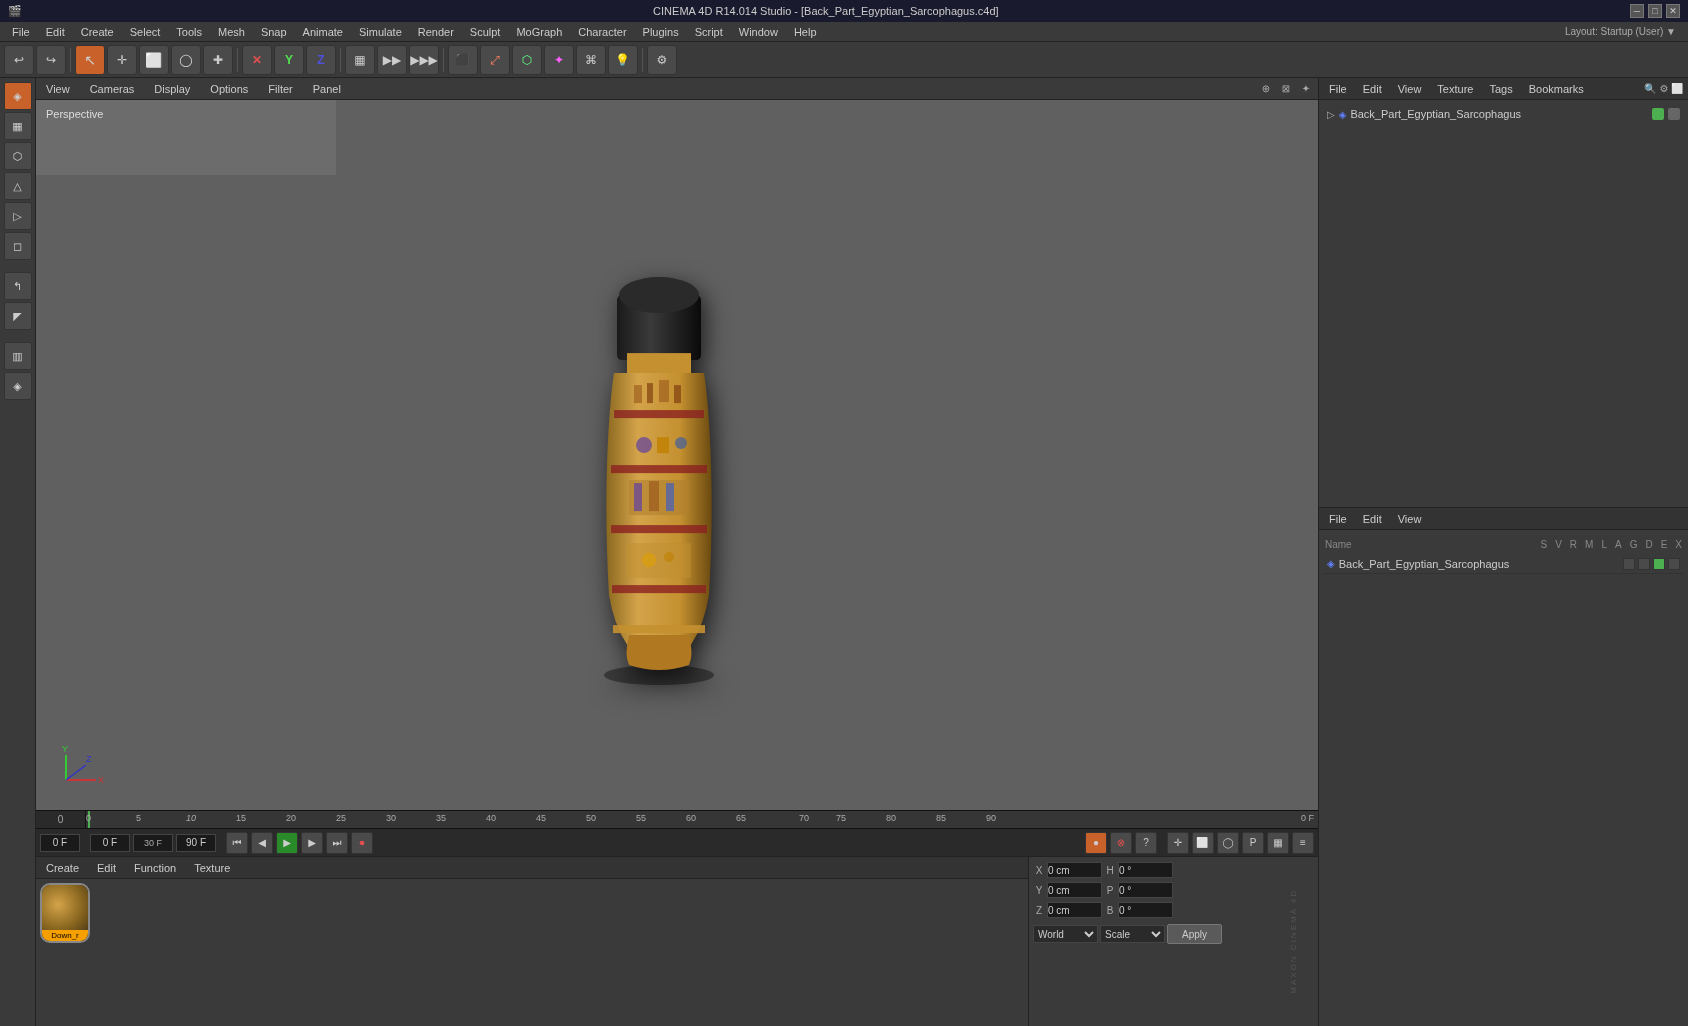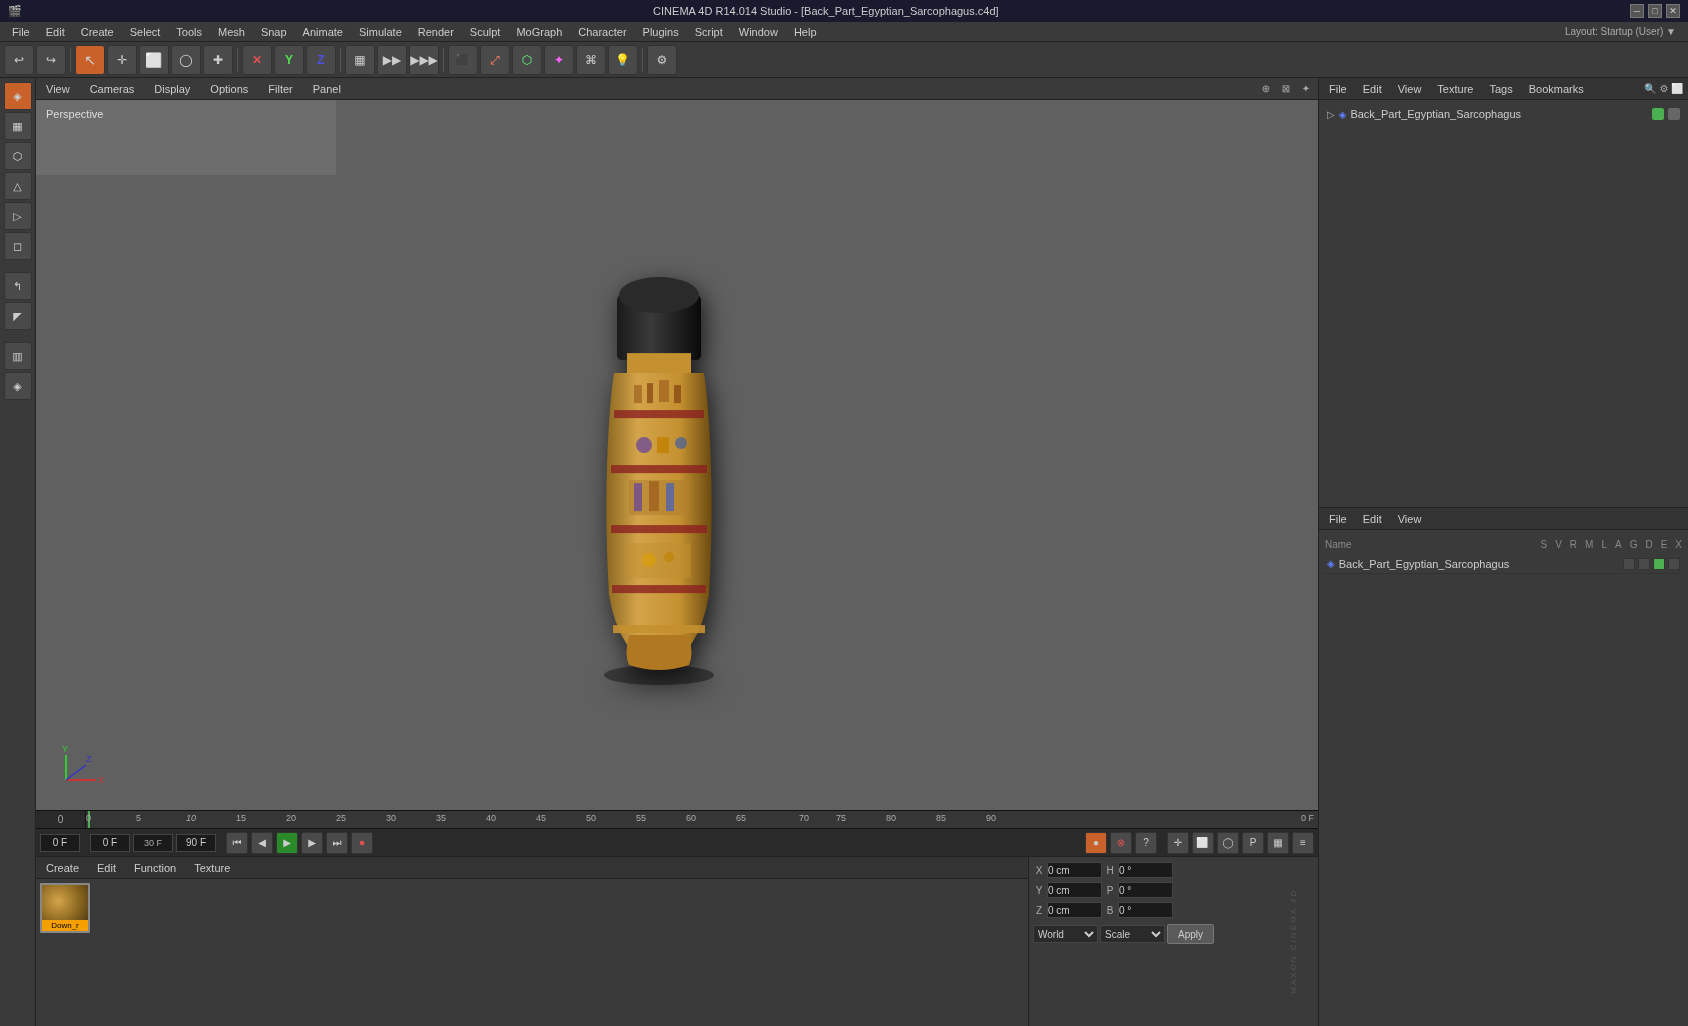--- a/index.html
+++ b/index.html
@@ -286,23 +286,23 @@
       cursor: pointer;
     }
     #material-content {
       flex: 1;
       padding: 4px;
       display: flex;
       gap: 4px;
       align-items: flex-start;
     }
     .material-thumb {
-      width: 50px; height: 50px;
+      width: 50px; height: 60px;
       border: 2px solid #888;
-      border-radius: 1px;
+      border-radius: 10px;
       overflow: hidden;
       cursor: pointer;
       position: relative;
     }
     .mat-thumb-inner {
       width: 100%; height: 100%;
       background: radial-gradient(circle at 35% 35%, #d4a44a, #8b6820, #3a2a10);
     }
     .mat-label {
       position: absolute;
@@ -352,21 +352,21 @@
     }
     .coord-dropdown {
       width: 65px; height: 18px;
       background: #2a2a2a;
       border: 1px solid #444;
       color: #ccc;
       font-size: 10px;
       cursor: pointer;
     }
     .apply-btn {
-      width: 47px; height: 20px;
+      width: 55px; height: 20px;
       background: #5a5a5a;
       border: 1px solid #777;
       color: #ccc;
       font-size: 10px;
       cursor: pointer;
       border-radius: 2px;
     }
 
     
     #right-panel {

